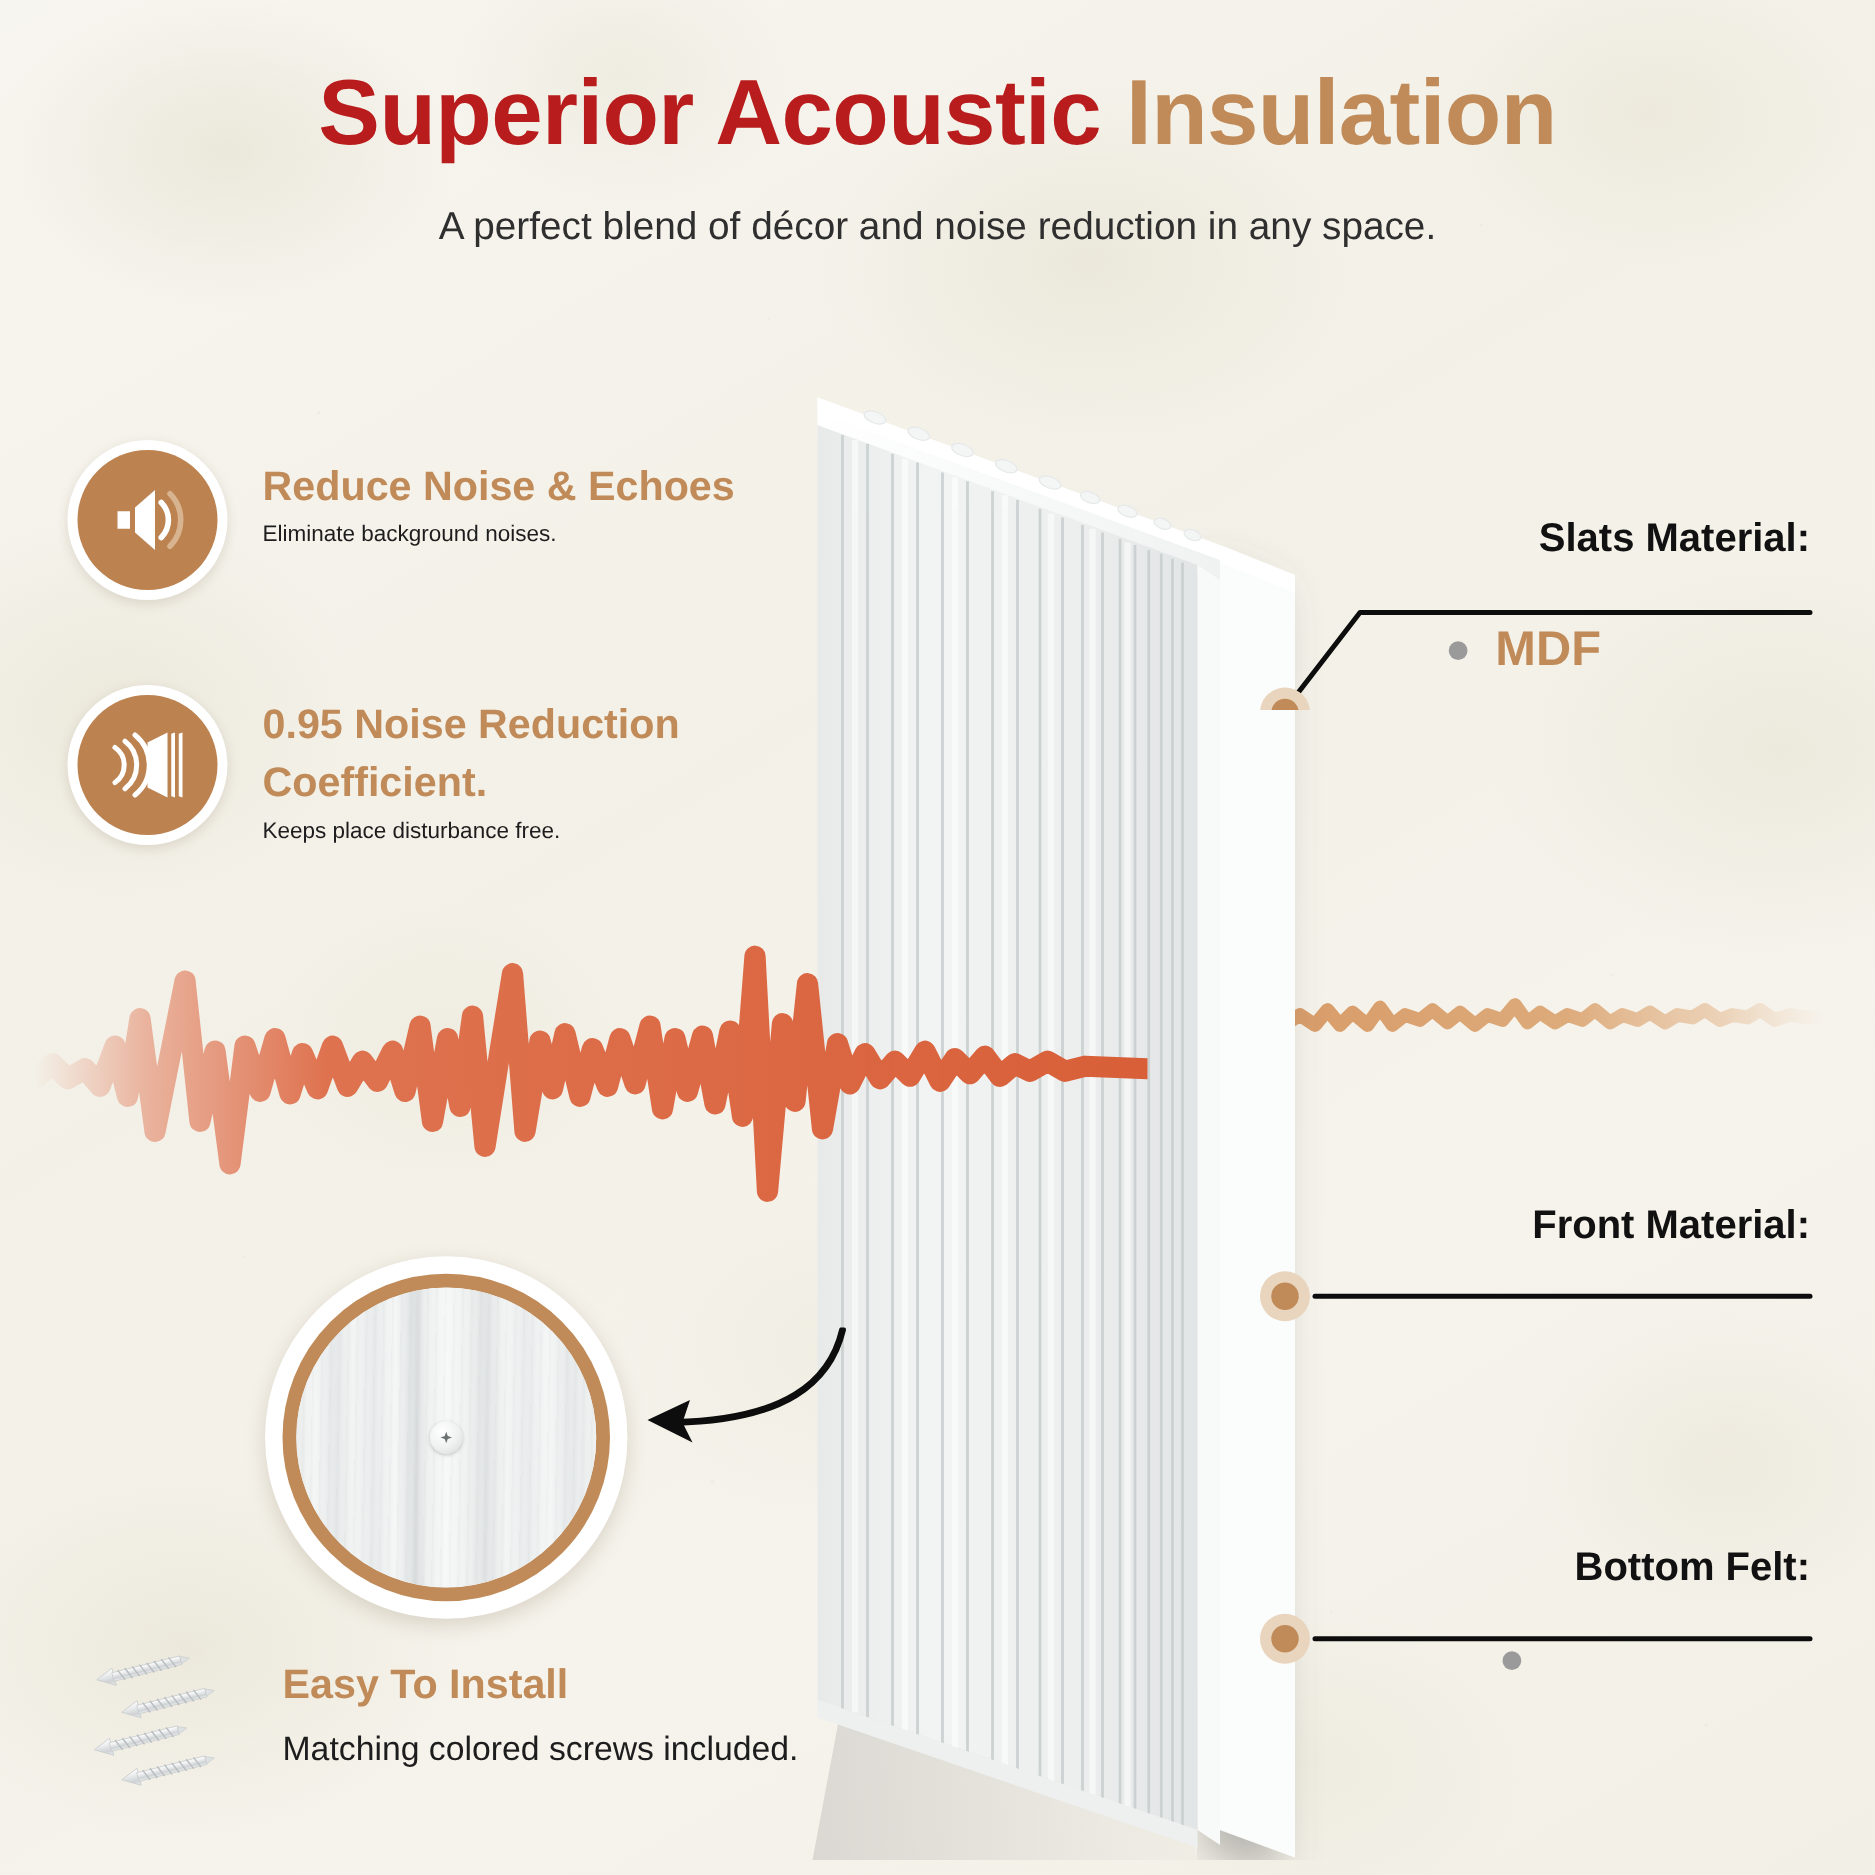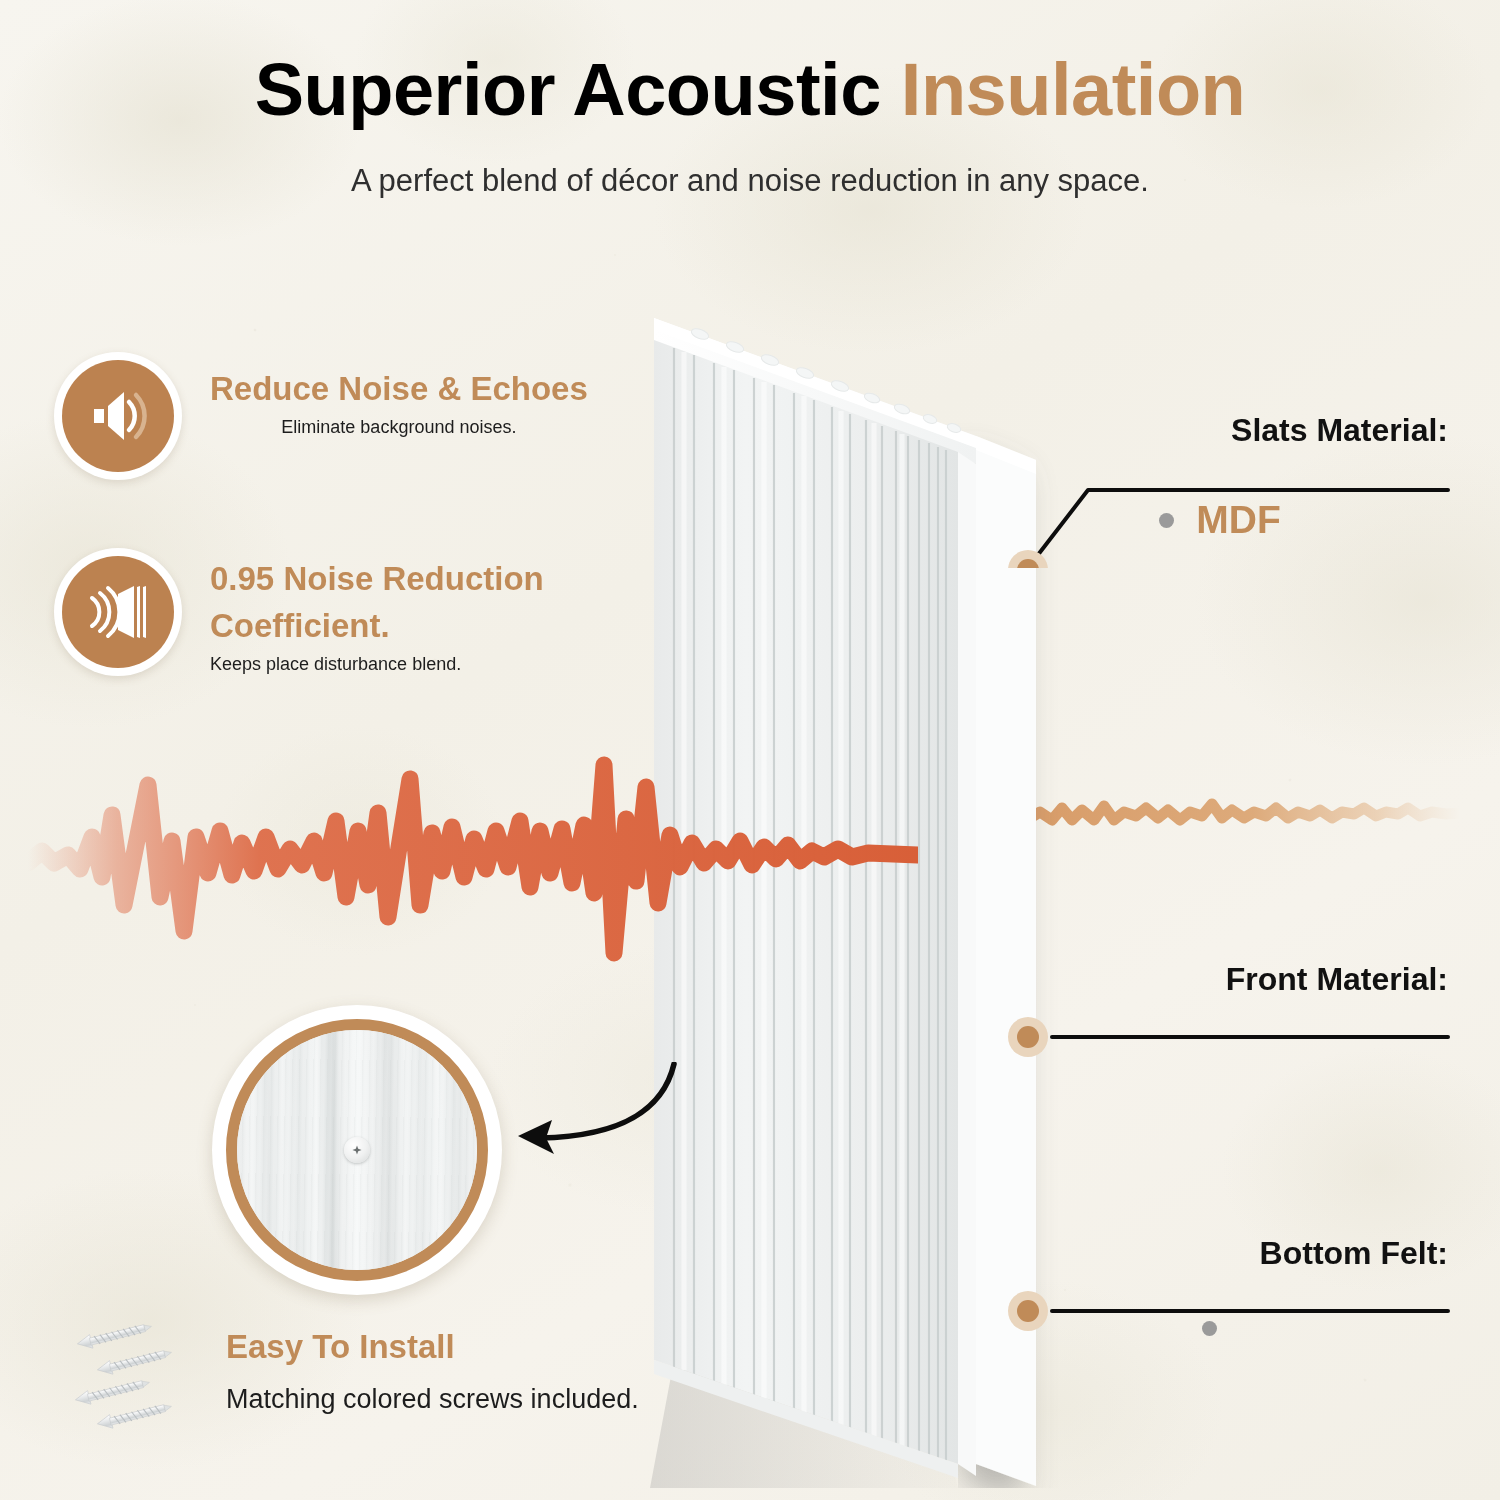--- a/index.html
+++ b/index.html
@@ -47,21 +47,21 @@
   }
 
   .layer{ position:absolute; z-index:5; }
 
   
   #header{ top:52px; left:0; width:1500px; text-align:center; }
   #headline{
     font-size:74px; font-weight:700; letter-spacing:-.5px;
     line-height:1.04; white-space:nowrap;
   }
-  #headline .hl-dark{ color:#000000;margin-top:21px; }
+  #headline .hl-dark{ color:#b91c1c;margin-top:21px; }
   #headline .hl-accent{ color:#c08b58; }
   #subheadline{
     margin-top:34px; font-size:31px; color:#2f2f2f; font-weight:400;
   }
 
   
   #features{ top:352px; left:54px; width:620px; }
   .feature{ display:flex; align-items:flex-start; }
   .feature + .feature{ margin-top:68px; }
   .feat-icon-wrap{
@@ -73,21 +73,21 @@
     width:112px; height:112px; border-radius:50%;
     background:#bc8250; display:flex; align-items:center; justify-content:center;
   }
   .feat-text{ padding-left:28px; padding-top:8px; }
   .feat-title{
     font-size:33px; font-weight:700; color:#c08b58; line-height:1.42;
   }
   .feat-sub{
     font-size:18px; font-weight:400; color:#1d1d1d; margin-top:4px;
   }
-  #feature-1 .feat-text{ padding-top:14px;text-align:center; }
+  #feature-1 .feat-text{ padding-top:14px; }
 
   
   #wave-left{ top:745px; left:28px; width:890px; height:250px; z-index:6; }
   #wave-right{ top:772px; left:1000px; width:460px; height:90px; z-index:4; }
 
   
   #product{ top:278px; left:640px; width:430px; height:1210px; z-index:5; }
 
   
   #detail-circle{
@@ -195,21 +195,21 @@
           <path d="M26 10 a31 31 0 0 1 0 48" stroke="#ffffff" stroke-width="4" fill="none" stroke-linecap="round"></path>
           <path d="M36 16 L52 8 L52 60 L36 52 z" fill="#ffffff"></path>
           <path d="M55 9 L58 8 L58 60 L55 59 z" fill="#ffffff"></path>
           <path d="M61 9 L64 8 L64 60 L61 59 z" fill="#ffffff"></path>
         </svg>
       </div>
     </div>
     <div class="feat-text">
       <div class="feat-title">0.95 Noise Reduction</div>
       <div class="feat-title">Coefficient.</div>
-      <div class="feat-sub">Keeps place disturbance blend.</div>
+      <div class="feat-sub">Keeps place disturbance free.</div>
     </div>
   </div>
 
 </div>
 
 <svg class="layer" id="wave-left" viewBox="0 0 890 250">
   <defs>
     <linearGradient id="gradLoud" x1="0" y1="0" x2="1" y2="0">
       <stop offset="0" stop-color="#dd6843" stop-opacity="0"></stop>
       <stop offset="0.10" stop-color="#dd6843" stop-opacity="0.45"></stop>

